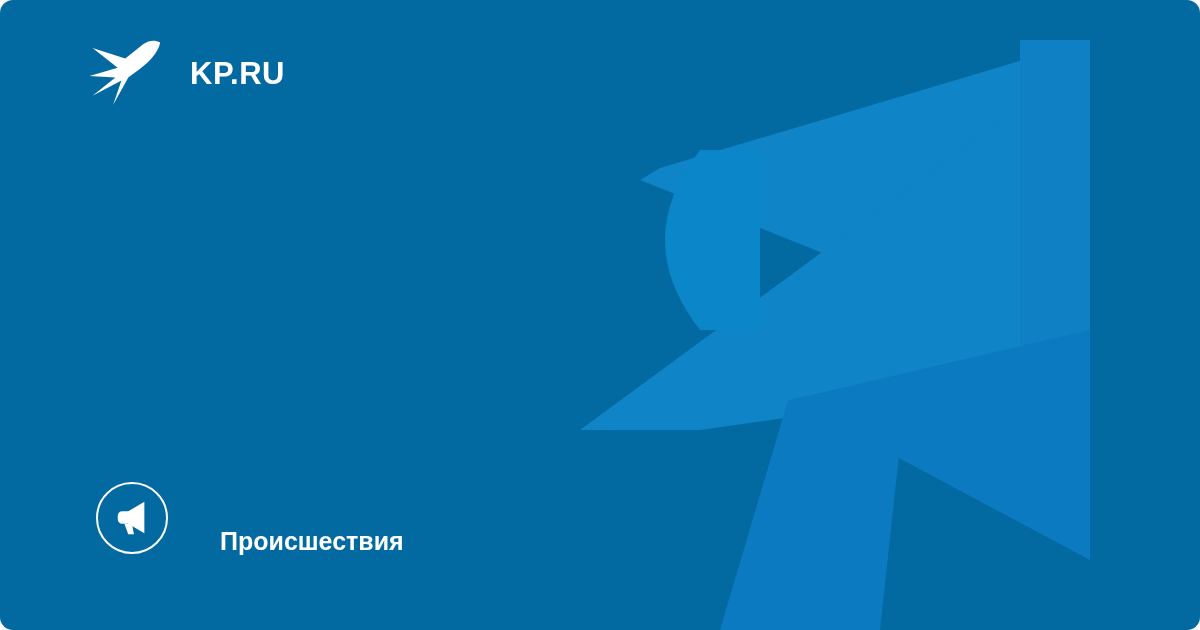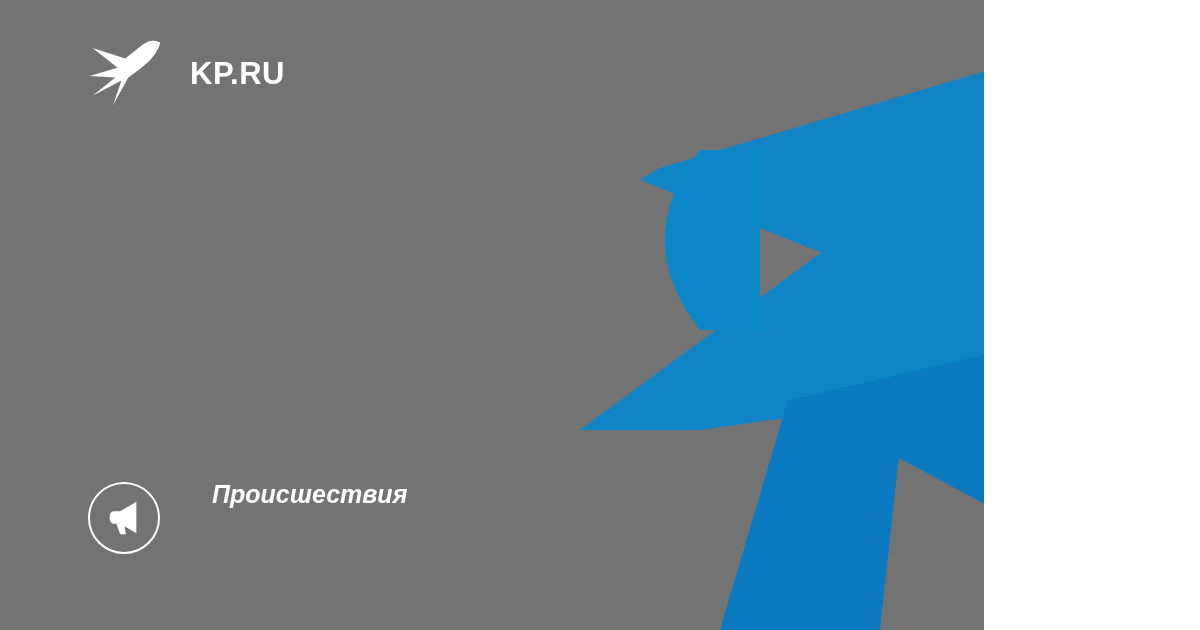--- a/index.html
+++ b/index.html
@@ -10,25 +10,26 @@
 
   body {
     width: 1200px;
     height: 630px;
     overflow: hidden;
     font-family: "Liberation Sans", "DejaVu Sans", sans-serif;
   }
 
   .card {
     position: relative;
-    width: 984px;
+    width: 1200px;
     height: 630px;
-    background: #737373;
+    background: #0369a1;
     overflow: hidden;
     box-sizing: border-box;
+    border-radius: 13px;
   }
 
   
   .watermark {
     position: absolute;
     top: 0;
     left: 0;
     width: 1200px;
     height: 630px;
     pointer-events: none;
@@ -73,26 +74,25 @@
     font-size: 41px;
     font-weight: bold;
     line-height: 56px;
     letter-spacing: -0.2px;
     margin: 0;
   }
 
   
   .badge {
     position: absolute;
-    left: 88px;
+    left: 96px;
     top: 482px;
     display: flex;
-    align-items: flex-start;
+    align-items: flex-end;
     z-index: 5;
-    font-style: italic;
   }
 
   .badge-circle {
     width: 72px;
     height: 72px;
     border: 2px solid #ffffff;
     border-radius: 50%;
     box-sizing: border-box;
     display: flex;
     align-items: center;

